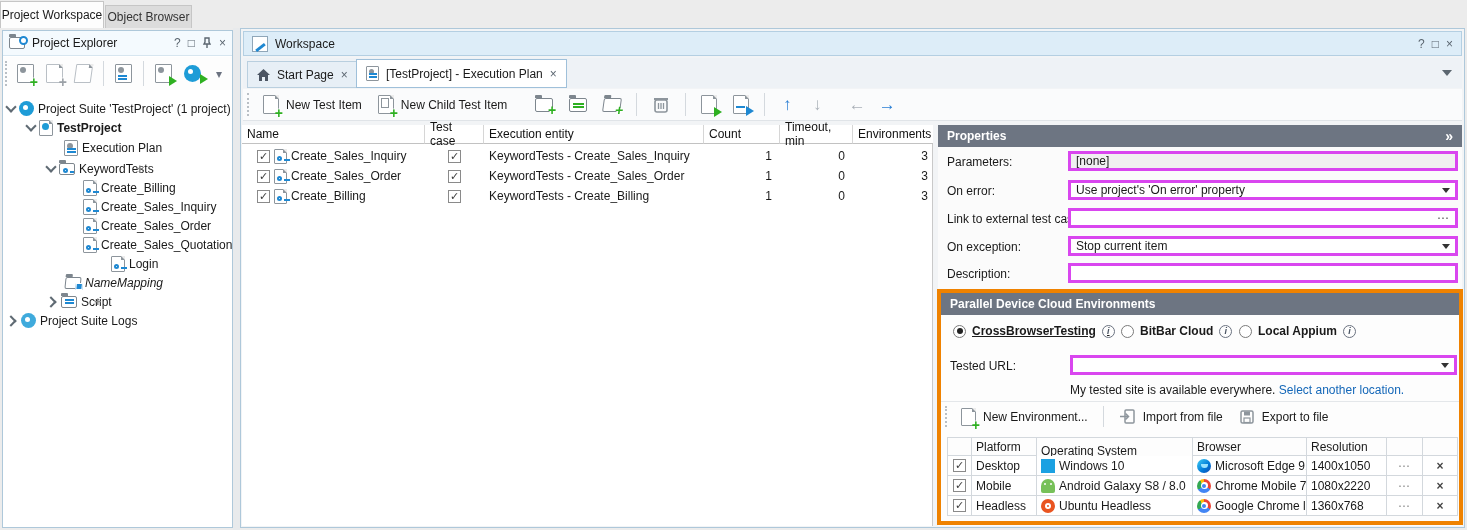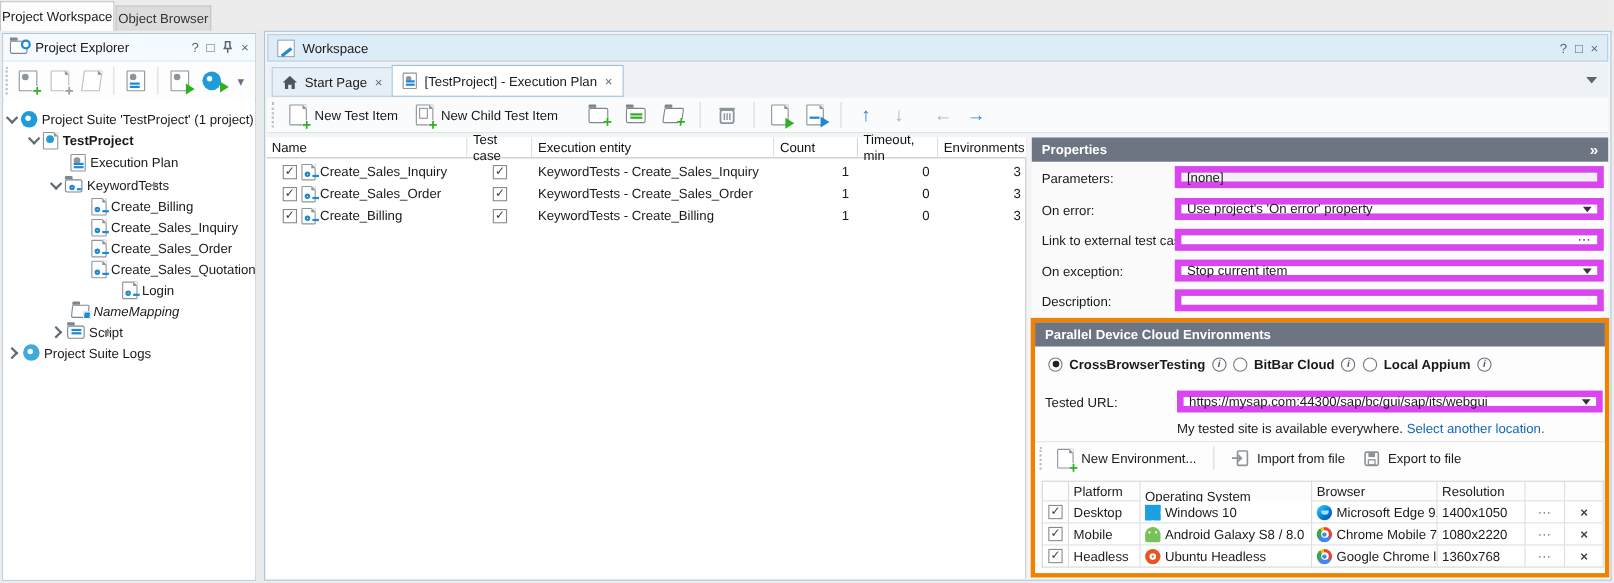--- a/index.html
+++ b/index.html
@@ -69,21 +69,21 @@
   
   .main-table { position:absolute; left:1px; top:96px; width:691px; bottom:1px; background:#fff; border-right:1px solid #c9c9c9; }
   .mt-hdr { position:absolute; top:0; height:19px; border-bottom:1px solid #c2c2c2; border-right:1px solid #d6d6d6; display:flex; align-items:center; padding:0 5px; background:#fff; color:#111; }
   .mt-row { position:absolute; height:20px; display:flex; align-items:center; }
   .num { justify-content:flex-end; padding-right:8px; display:flex; }
 
   
   .props { position:absolute; left:697px; top:96px; width:524px; bottom:1px; background:#fbfbfb; }
   .sec-hdr { background:#6d7582; color:#fff; font-weight:bold; display:flex; align-items:center; padding:0 9px; }
   .fld-label { position:absolute; left:9px; }
-  .inp { position:absolute; left:130px; width:390px; height:20px; background:#fff; border:6px solid #d946ef; display:flex; align-items:center; padding:0 5px; white-space:nowrap; }
+  .inp { position:absolute; left:130px; width:390px; height:20px; background:#fff; border:3px solid #d946ef; display:flex; align-items:center; padding:0 5px; white-space:nowrap; }
   .inp.ro { background:#f0f0f0; }
   .dd-caret { margin-left:auto; width:0; height:0; border-left:4px solid transparent; border-right:4px solid transparent; border-top:5px solid #333; }
   .ell { margin-left:auto; color:#555; letter-spacing:1px; }
 
   
   .cloud { position:absolute; left:-1px; top:164px; width:526px; height:236px; border:4px solid #ef8200; background:#fdfdfd; }
   .link { color:#1467b8; }
   .env-toolbar { position:absolute; left:0px; top:108px; width:518px; height:30px; background:#fdfdfd; border-top:1px solid #e4e7ea; display:flex; align-items:center; gap:4px; padding:0 2px; }
   .env-table { position:absolute; left:6px; top:144px; width:511px; }
   .et-cell { position:absolute; display:flex; align-items:center; border-right:1px solid #d3d8dd; border-bottom:1px solid #d3d8dd; padding:0 4px; background:#fff; overflow:hidden; white-space:nowrap; }
@@ -534,39 +534,38 @@
     <span class="fld-label" style="top:142px;">Description:</span>
     <div class="inp" style="top:138px;">
         <span></span>
       </div>
 
     <div class="cloud">
       <div class="sec-hdr" style="position:absolute;left:0;top:0;width:518px;height:22px;">
         <span>Parallel Device Cloud Environments</span>
       </div>
 
-      <div style="position:absolute;left:12px;top:31px;display:flex;align-items:center;gap:6px;">
+      <div style="position:absolute;left:12px;top:31px;display:flex;align-items:center;gap:6px;text-decoration:underline;">
         <span class="radio on"></span>
         <span class="bold">CrossBrowserTesting</span>
         <span class="info">i</span>
       </div>
       <div style="position:absolute;left:180px;top:31px;display:flex;align-items:center;gap:6px;">
         <span class="radio"></span>
         <span class="bold">BitBar Cloud</span>
         <span class="info">i</span>
       </div>
       <div style="position:absolute;left:298px;top:31px;display:flex;align-items:center;gap:6px;">
         <span class="radio"></span>
         <span class="bold">Local Appium</span>
         <span class="info">i</span>
       </div>
 
       <span style="position:absolute;left:9px;top:66px;">Tested URL:</span>
       <div class="inp" style="left:129px;top:62px;width:387px;">
-        <span>https://mysap.com:44300/sap/bc/gui/sap/its/webgui</span>
           <span class="dd-caret"></span>
       </div>
 
       <span style="position:absolute;left:129px;top:90px;"><span>My tested site is available everywhere.</span> <span class="link">Select another location.</span></span>
 
       <div class="env-toolbar">
         <span class="grip"></span>
         <span class="tbtn">
           <span class="pg" style="width:15px;height:18px;">
               <span class="fold"></span>

